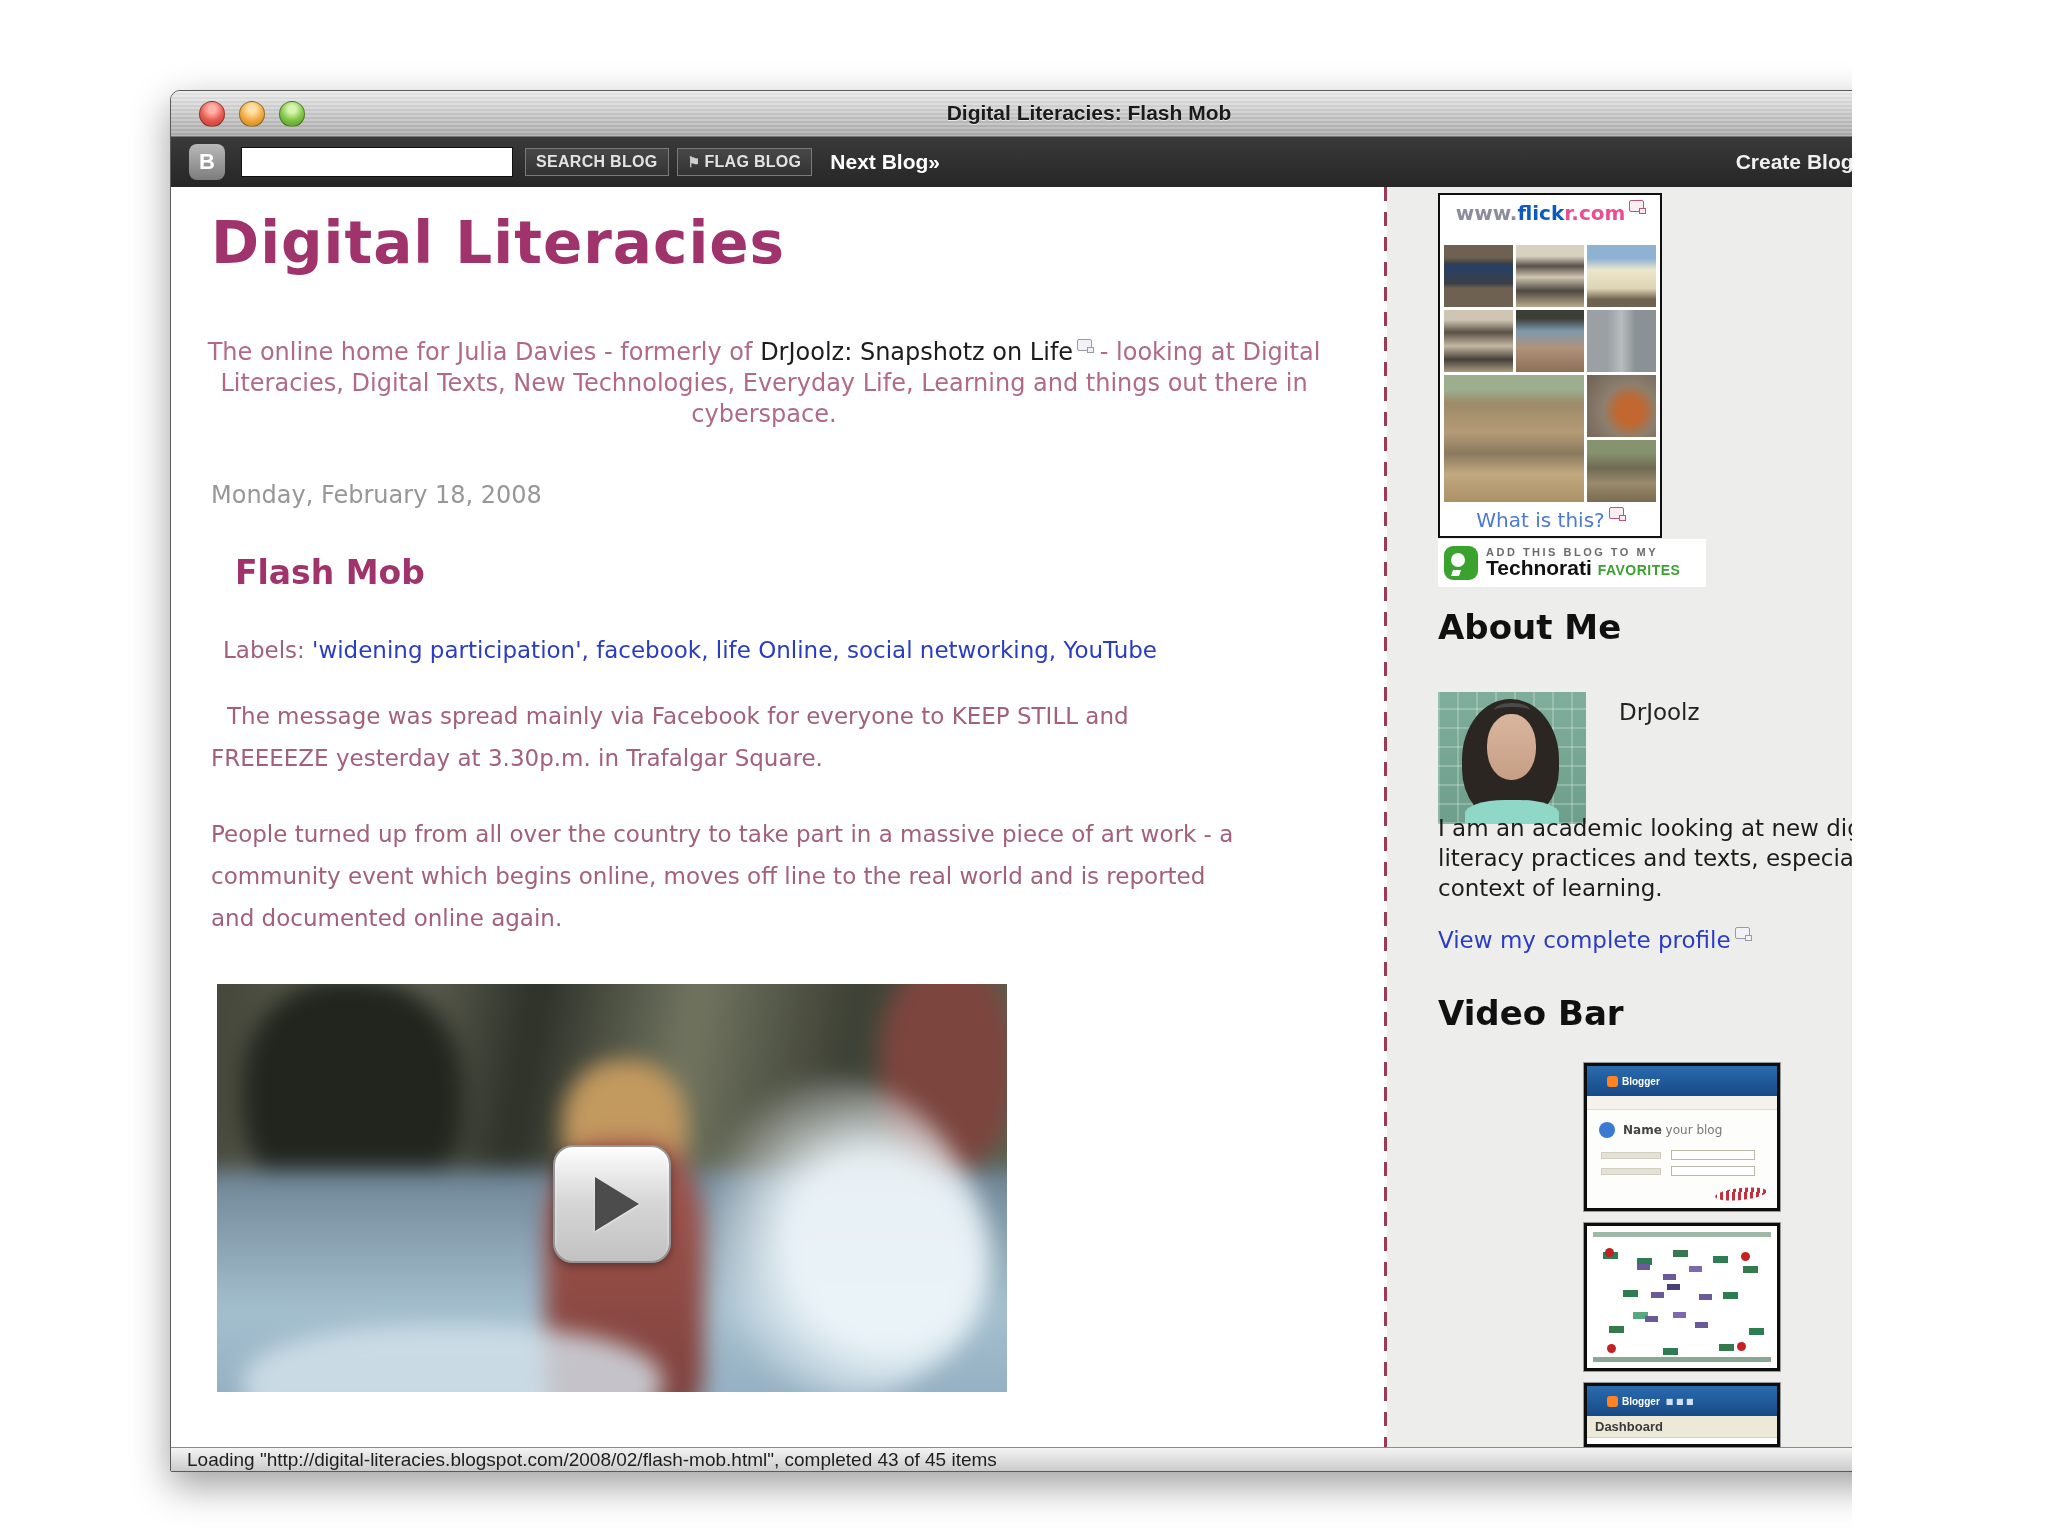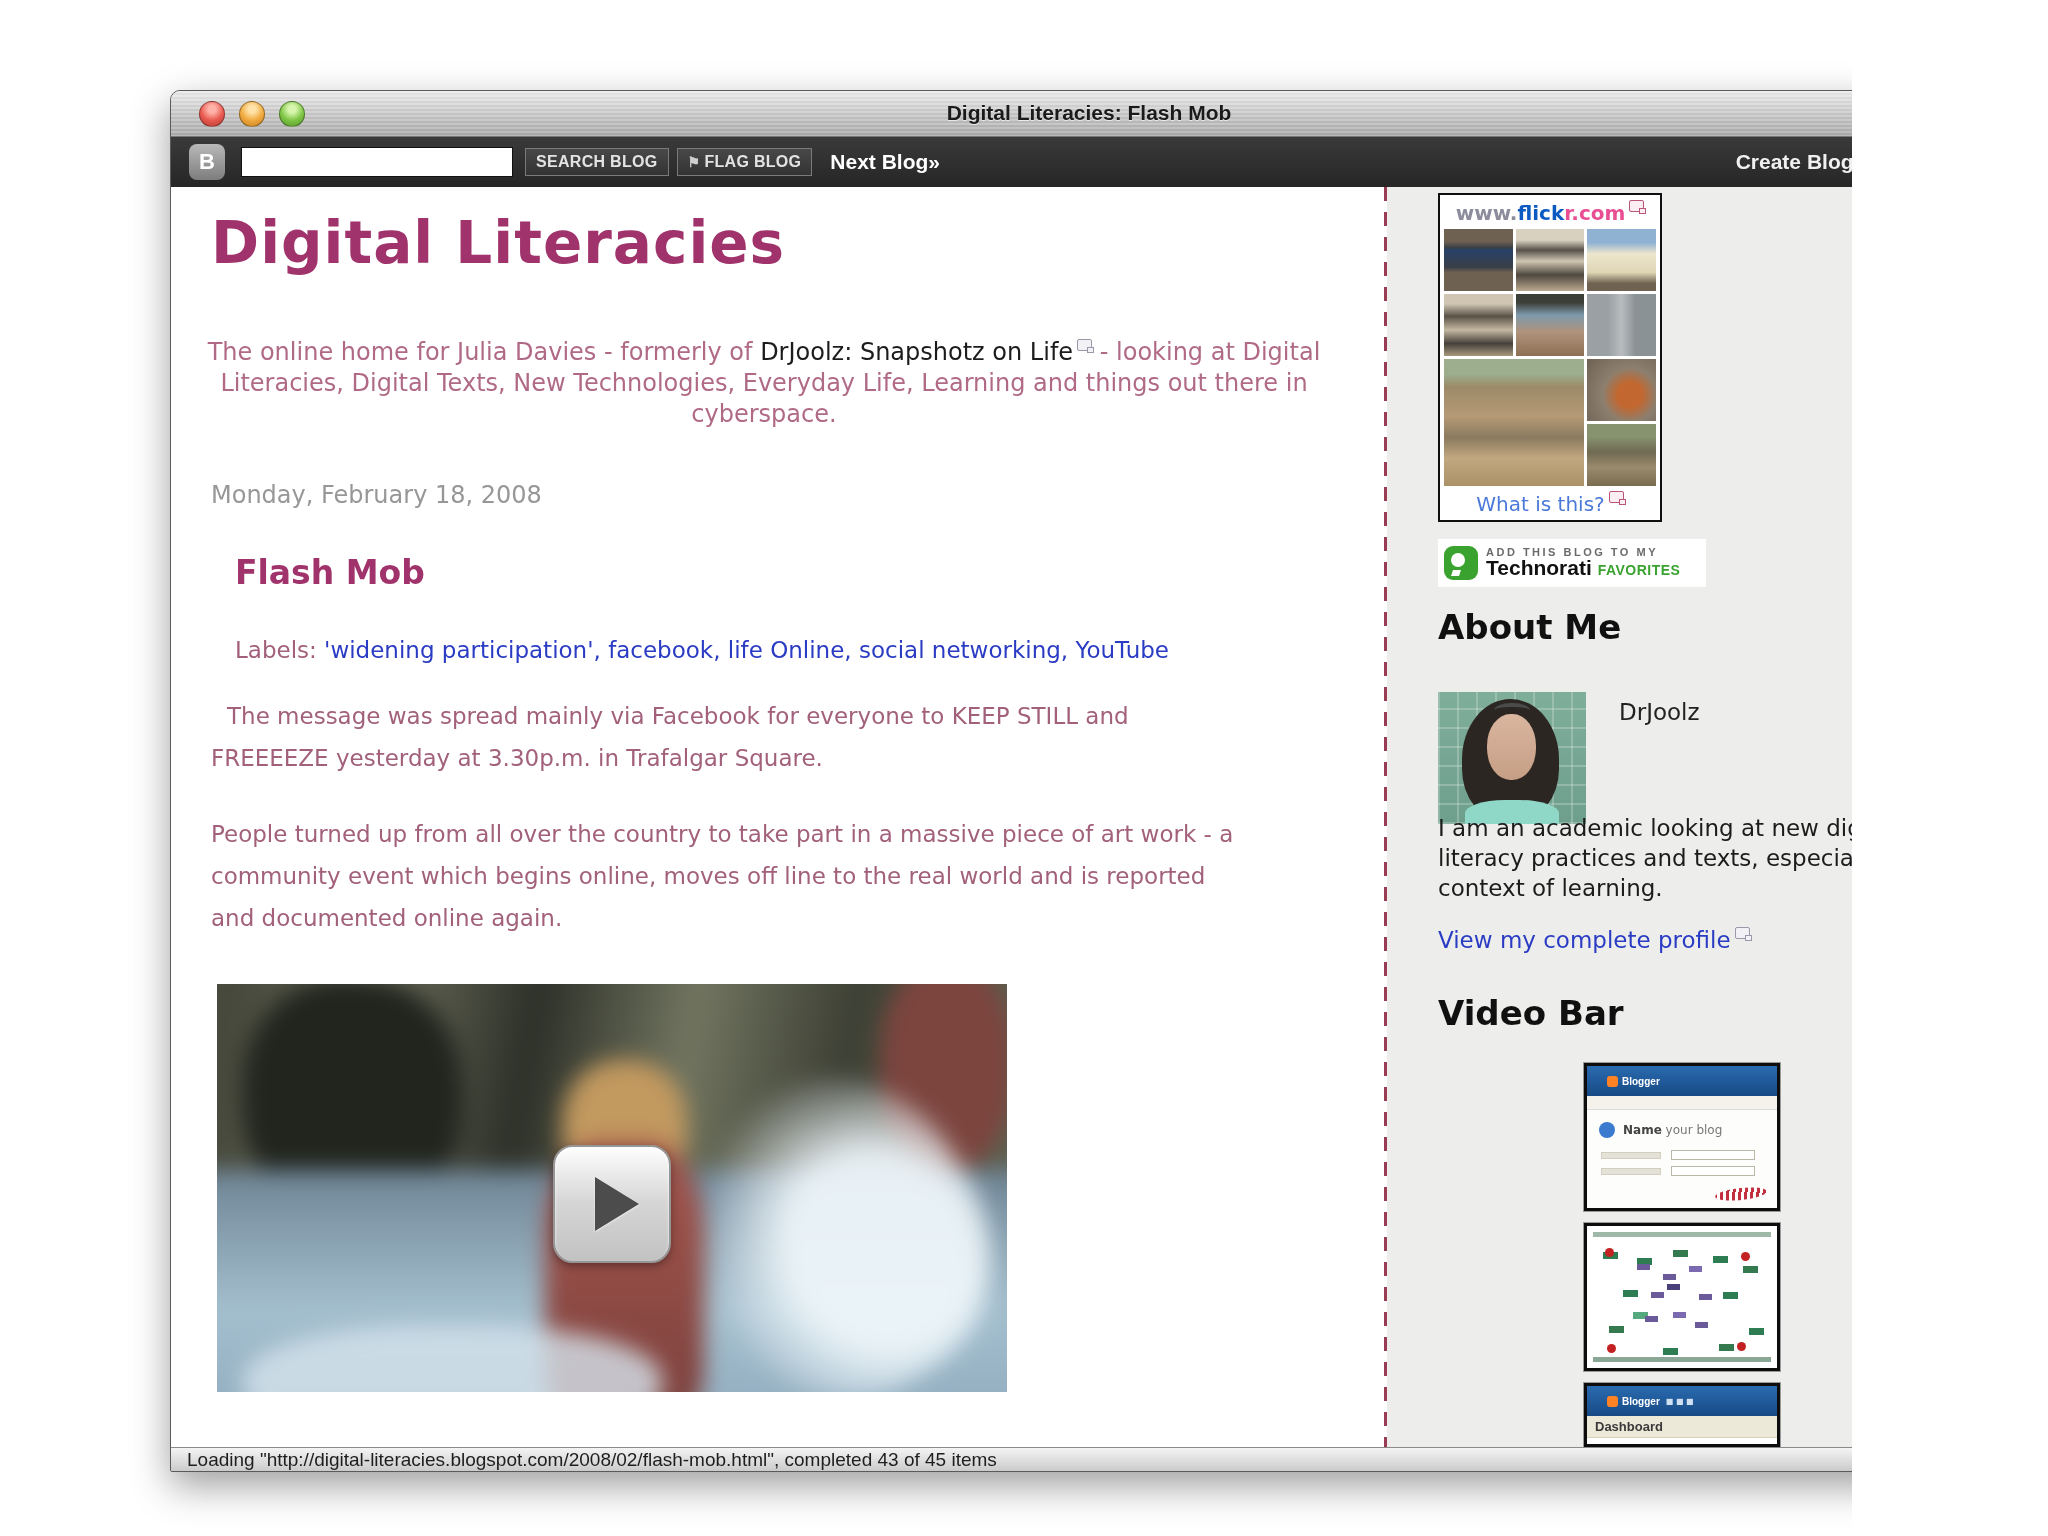--- a/index.html
+++ b/index.html
@@ -55,21 +55,21 @@
   .divider{position:absolute;left:1213px;top:0;width:3px;height:1260px;
     background:repeating-linear-gradient(180deg,var(--dashed-maroon,#993B52) 0 14px,transparent 14px 25px);}
 
   .blog-title{position:absolute;left:40px;top:22px;font-size:58px;font-weight:bold;
     color:var(--accent-magenta,#A0336B);letter-spacing:1px;}
   .blog-desc{position:absolute;left:18px;top:150px;width:1150px;text-align:center;
     font-size:24px;line-height:31px;color:var(--desc-mauve,#B06A86);}
   .blog-desc .desc-link{color:#1c1c1c;cursor:pointer;}
   .post-date{position:absolute;left:40px;top:294px;font-size:24px;color:var(--date-gray,#979797);}
   .post-title{position:absolute;left:64px;top:366px;font-size:33px;font-weight:bold;color:var(--accent-magenta,#A0336B);}
-  .labels-line{position:absolute;left:64px;top:450px;font-size:23px;color:var(--body-mauve,#A2607A);}
+  .labels-line{position:absolute;left:52px;top:450px;font-size:23px;color:var(--body-mauve,#A2607A);}
   .label-link{color:var(--link-blue,#2B3CC4);cursor:pointer;}
   .label-sep{color:var(--link-blue,#2B3CC4);}
   .para{position:absolute;left:40px;width:1040px;font-size:23px;line-height:42px;color:var(--body-mauve,#A2607A);}
   .para-1{top:508px;text-indent:16px;}
   .para-2{top:626px;}
 
   
   .video-thumb{position:absolute;left:46px;top:797px;width:790px;height:408px;overflow:hidden;background:#76858f;cursor:pointer;}
   .video-art{position:absolute;inset:-24px;filter:blur(11px);}
   .va{position:absolute;border-radius:45%;}
@@ -88,21 +88,21 @@
   .play-btn{position:absolute;left:50%;top:54%;transform:translate(-50%,-50%);
     width:118px;height:118px;border-radius:20px;border:2px solid #969696;
     background:linear-gradient(180deg,#fefefe,#d6d6d6 48%,#c2c2c2);
     box-shadow:0 3px 8px rgba(0,0,0,.35), inset 0 2px 3px rgba(255,255,255,.9);
     display:flex;align-items:center;justify-content:center;}
   .play-tri{width:0;height:0;margin-left:10px;border-top:27px solid transparent;border-bottom:27px solid transparent;
     border-left:44px solid #4c4c4c;filter:drop-shadow(0 1px 1px rgba(255,255,255,.7));}
 
   
   .flickr-badge{position:absolute;left:1267px;top:6px;width:224px;background:#fff;border:2px solid #101010;padding:4px 4px 2px;}
-  .flickr-title{text-align:center;font-size:20px;font-weight:bold;margin:1px 0 4px;}
+  .flickr-title{text-align:center;font-size:20px;font-weight:bold;margin:1px 0 20px;}
   .f-www{color:#8c8c9c;}.f-blue{color:var(--flickr-blue,#0B5AC2);}.f-pink{color:var(--flickr-pink,#E94E93);}
   .flickr-grid{display:grid;grid-template-columns:repeat(3,1fr);grid-auto-rows:62px;gap:3px;}
   .fp{background:#c9bfae;cursor:pointer;}
   .fp-big{grid-column:1 / span 2;grid-row:3 / span 2;}
   .fp1{background:linear-gradient(180deg,#6f6152 20%,#3a3f46 30%,#274068 34%,#3a3f46 62%,#6f6152 70%);}
   .fp2{background:linear-gradient(180deg,#d9d1c0 18%,#57504a 34%,#cfc5b2 52%,#4e483f 74%,#baa98e);}
   .fp3{background:linear-gradient(180deg,#8fb2d2 22%,#ece6cc 40%,#ded5b4 70%,#6f6250 88%);}
   .fp4{background:linear-gradient(180deg,#cfc5b2 16%,#5a5147 36%,#c4b8a2 58%,#46403a 80%,#a89a80);}
   .fp5{background:linear-gradient(180deg,#3c3f38 14%,#7e9aac 34%,#b0927a 62%,#8c6f54);}
   .fp6{background:linear-gradient(90deg,#9aa0a4 30%,#b8bcbe 50%,#8b9296 70%);}

